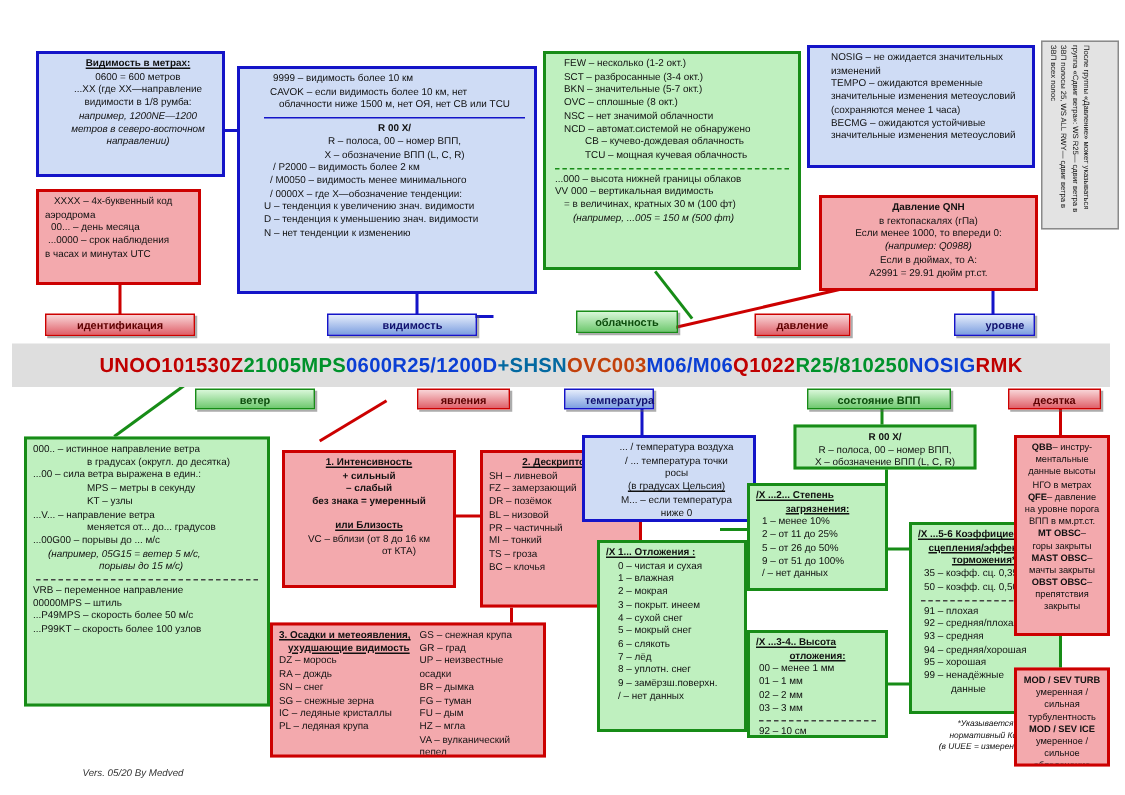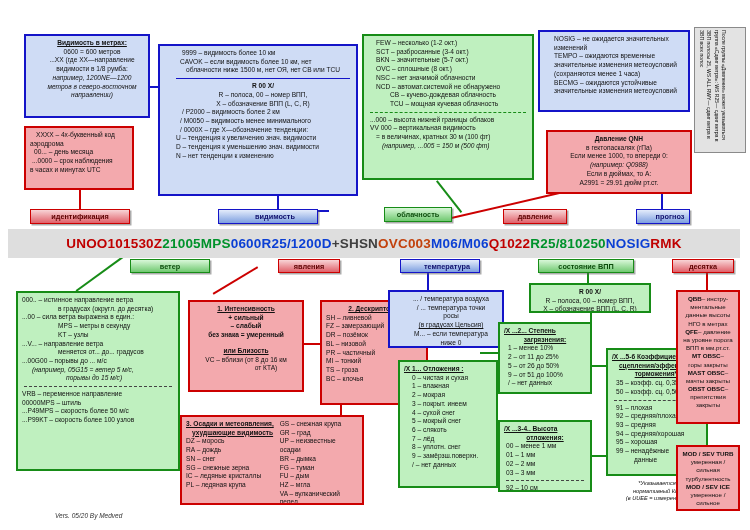--- a/index.html
+++ b/index.html
@@ -202,40 +202,40 @@
   </div>
 
   <div id="vert-note" class="abs">
     <div class="vtxt">После группы «Давление» может указываться группа «Сдвиг ветра»: WS R25— сдвиг ветра в ЗВП полосы 25, WS ALL RWY— сдвиг ветра в ЗВП всех полос</div>
   </div>
 
   <div class="chip pink" style="left:30px;top:209px;width:100px;height:15px;">идентификация</div>
   <div class="chip blue" style="left:218px;top:209px;width:100px;height:15px;">видимость</div>
   <div class="chip green" style="left:384px;top:207px;width:68px;height:15px;">облачность</div>
   <div class="chip pink" style="left:503px;top:209px;width:64px;height:15px;">давление</div>
-  <div class="chip blue" style="left:636px;top:209px;width:54px;height:15px;">прогноз</div>
+  <div class="chip blue" style="left:636px;top:209px;width:54px;height:15px;">уровне</div>
 
   <div id="metar-strip" class="abs">
     <span style="color:#c00000">UNOO</span>
     <span style="color:#c00000">101530Z</span>
     <span style="color:#00922b">21005MPS</span>
     <span style="color:#0b3fd4">0600</span>
     <span style="color:#0b3fd4">R25/1200D</span>
-    <span style="color:#404040">+SHSN</span>
+    <span style="color:#0369a1">+SHSN</span>
     <span style="color:#c2410c">OVC003</span>
     <span style="color:#0b3fd4">M06/M06</span>
     <span style="color:#c00000">Q1022</span>
     <span style="color:#00922b">R25/810250</span>
     <span style="color:#0b3fd4">NOSIG</span>
     <span style="color:#c00000">RMK</span>
   </div>
 
   <div class="chip green" style="left:130px;top:259px;width:80px;height:14px;">ветер</div>
   <div class="chip pink" style="left:278px;top:259px;width:62px;height:14px;">явления</div>
-  <div class="chip blue" style="left:400px;top:259px;width:80px;height:14px;">температура</div>
+  <div class="chip blue" style="left:376px;top:259px;width:60px;height:14px;">температура</div>
   <div class="chip green" style="left:538px;top:259px;width:96px;height:14px;">состояние ВПП</div>
   <div class="chip pink" style="left:672px;top:259px;width:62px;height:14px;">десятка</div>
 
   <div class="box green" id="wind-box" style="left:16px;top:291px;width:164px;height:180px;">
     <div>000.. – истинное направление ветра</div>
     <div style="padding-left:36px;">в градусах (округл. до десятка)</div>
     <div>...00 – сила ветра выражена в един.:</div>
     <div style="padding-left:36px;">MPS – метры в секунду</div>
     <div style="padding-left:36px;">KT – узлы</div>
     <div>...V... – направление ветра</div>

